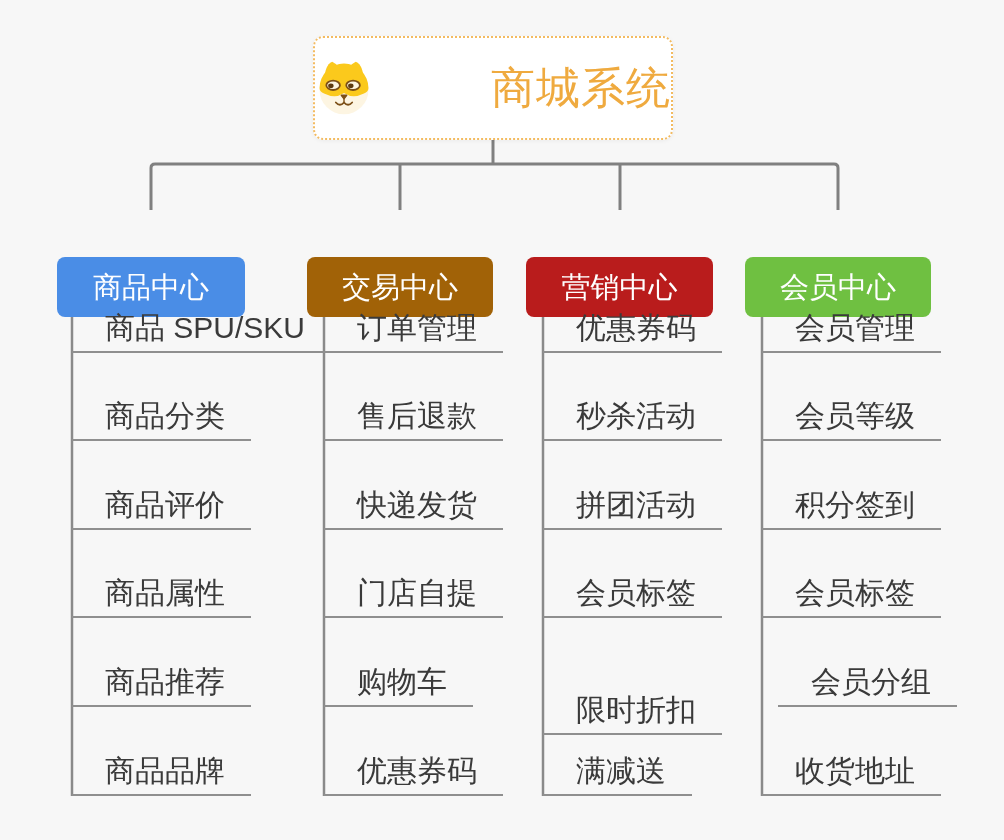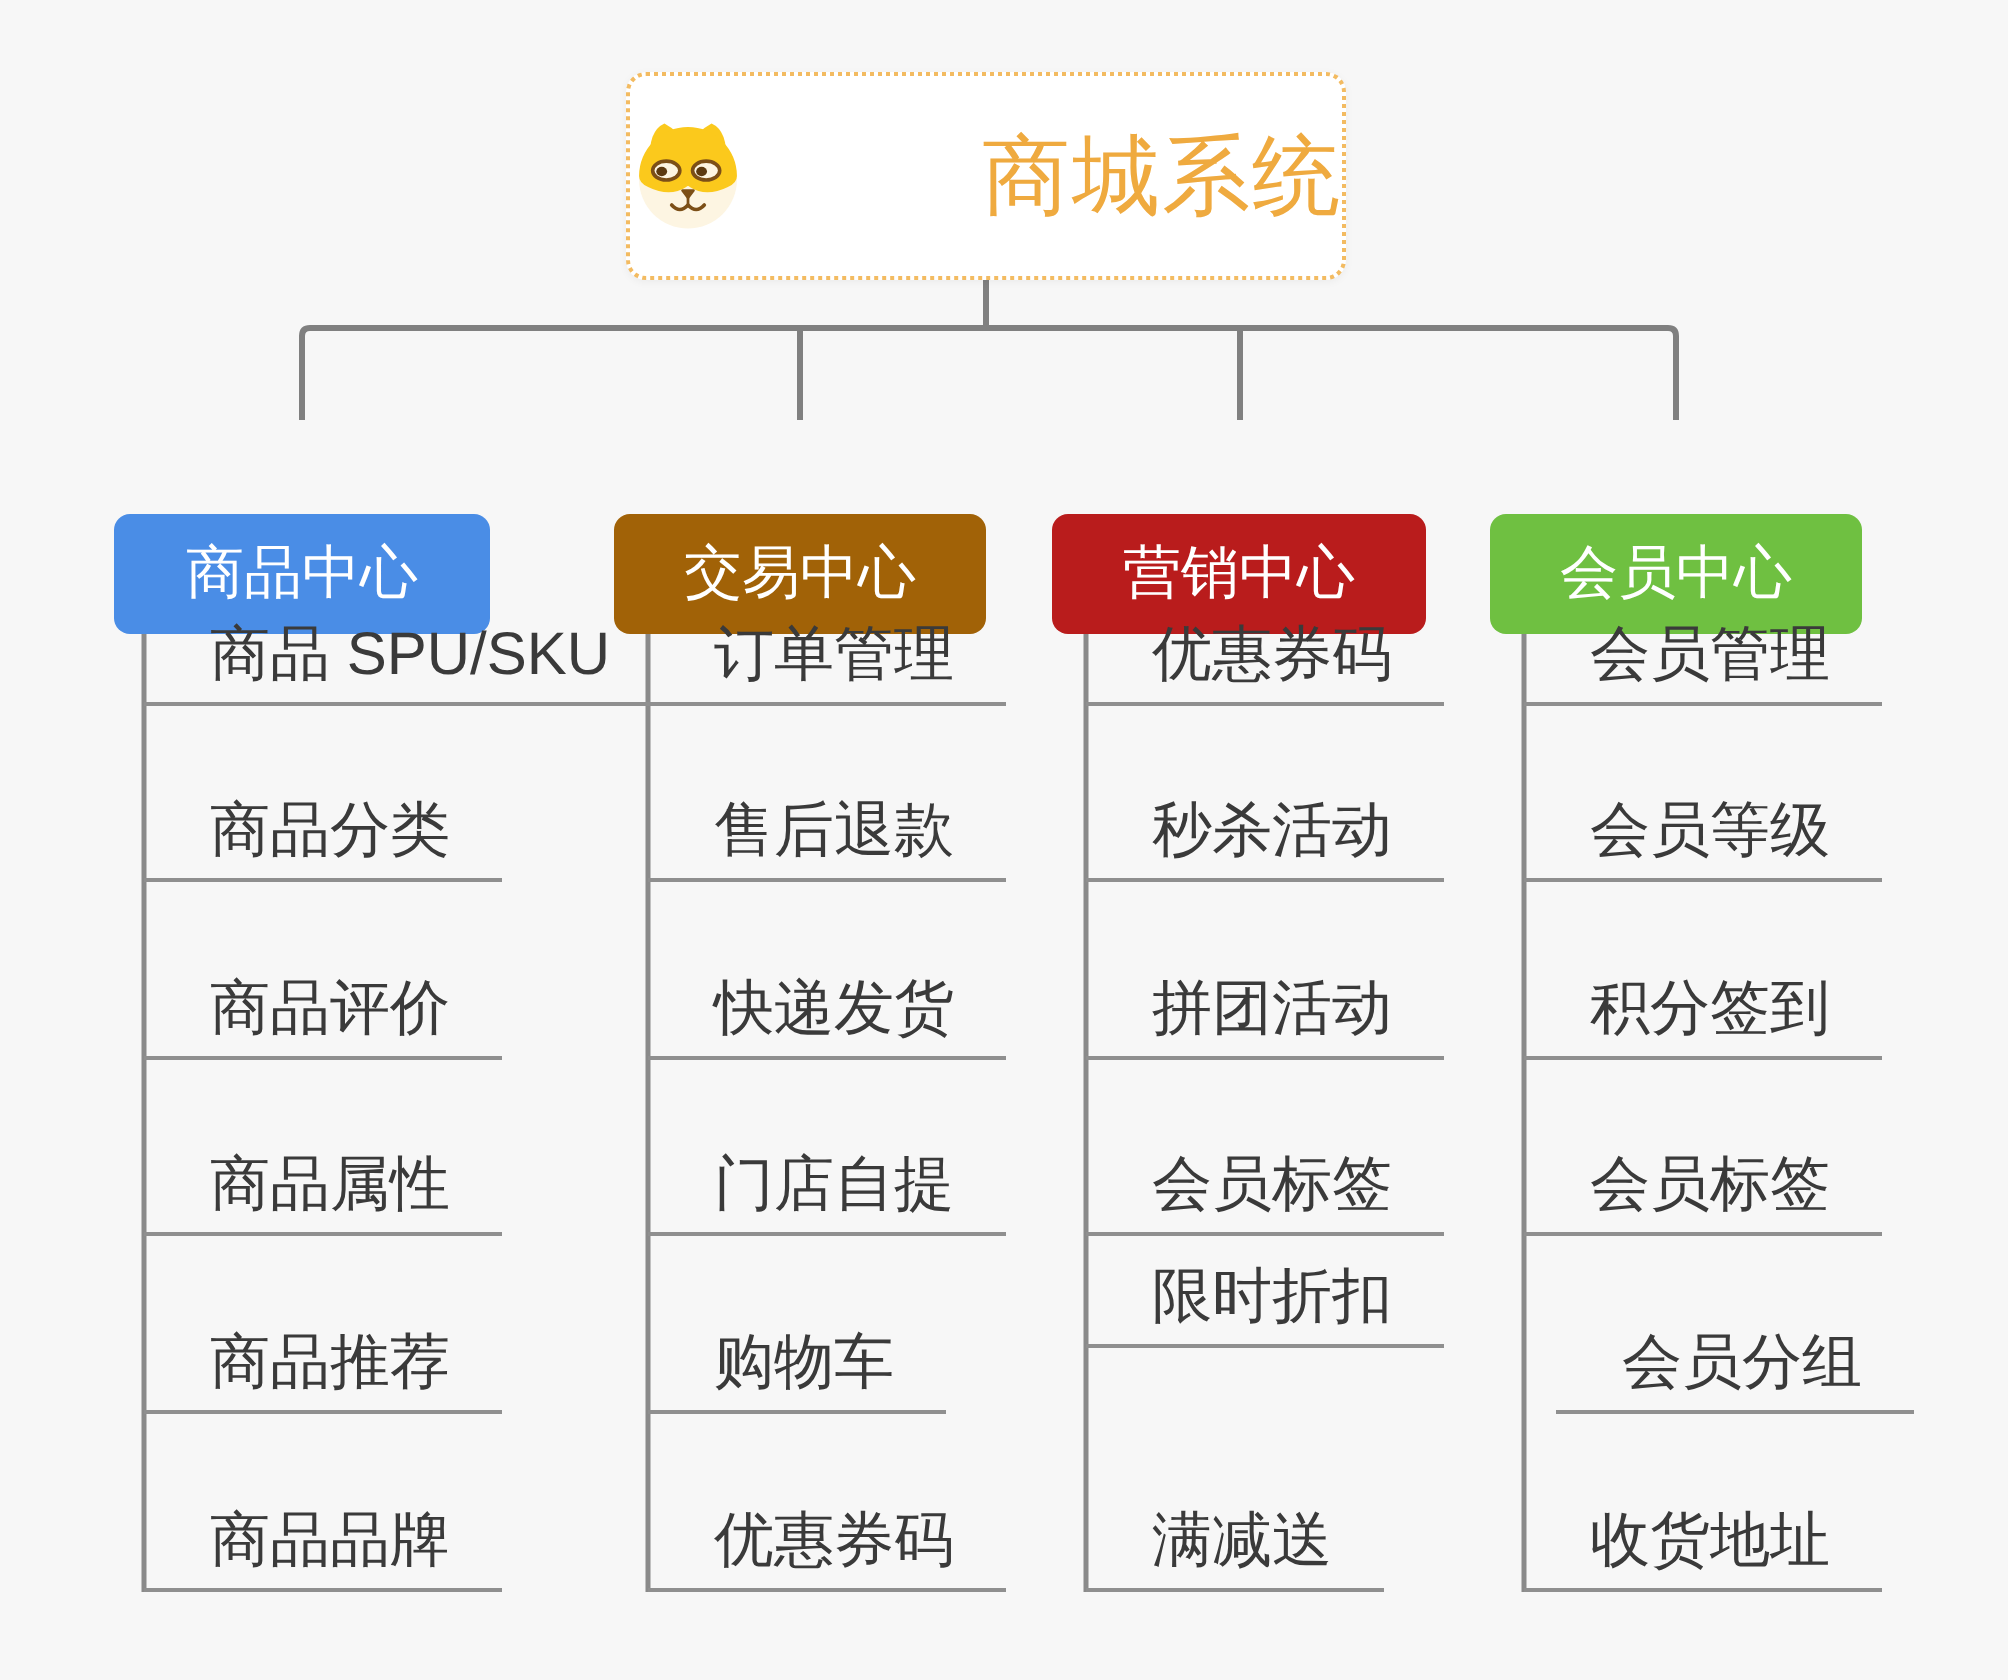--- a/index.html
+++ b/index.html
@@ -128,21 +128,21 @@
   <div class="leaf" style="left:324px;top:401px">售后退款</div>
   <div class="leaf" style="left:324px;top:490px">快递发货</div>
   <div class="leaf" style="left:324px;top:578px">门店自提</div>
   <div class="leaf" style="left:324px;top:667px">购物车</div>
   <div class="leaf" style="left:324px;top:756px">优惠券码</div>
 
   <div class="leaf" style="left:543px;top:313px">优惠券码</div>
   <div class="leaf" style="left:543px;top:401px">秒杀活动</div>
   <div class="leaf" style="left:543px;top:490px">拼团活动</div>
   <div class="leaf" style="left:543px;top:578px">会员标签</div>
-  <div class="leaf" style="left:543px;top:634px">限时折扣</div>
+  <div class="leaf" style="left:543px;top:695px">限时折扣</div>
   <div class="leaf" style="left:543px;top:756px">满减送</div>
 
   <div class="leaf" style="left:762px;top:313px">会员管理</div>
   <div class="leaf" style="left:762px;top:401px">会员等级</div>
   <div class="leaf" style="left:762px;top:490px">积分签到</div>
   <div class="leaf" style="left:762px;top:578px">会员标签</div>
   <div class="leaf" style="left:778px;top:667px">会员分组</div>
   <div class="leaf" style="left:762px;top:756px">收货地址</div>
 
 </div>

